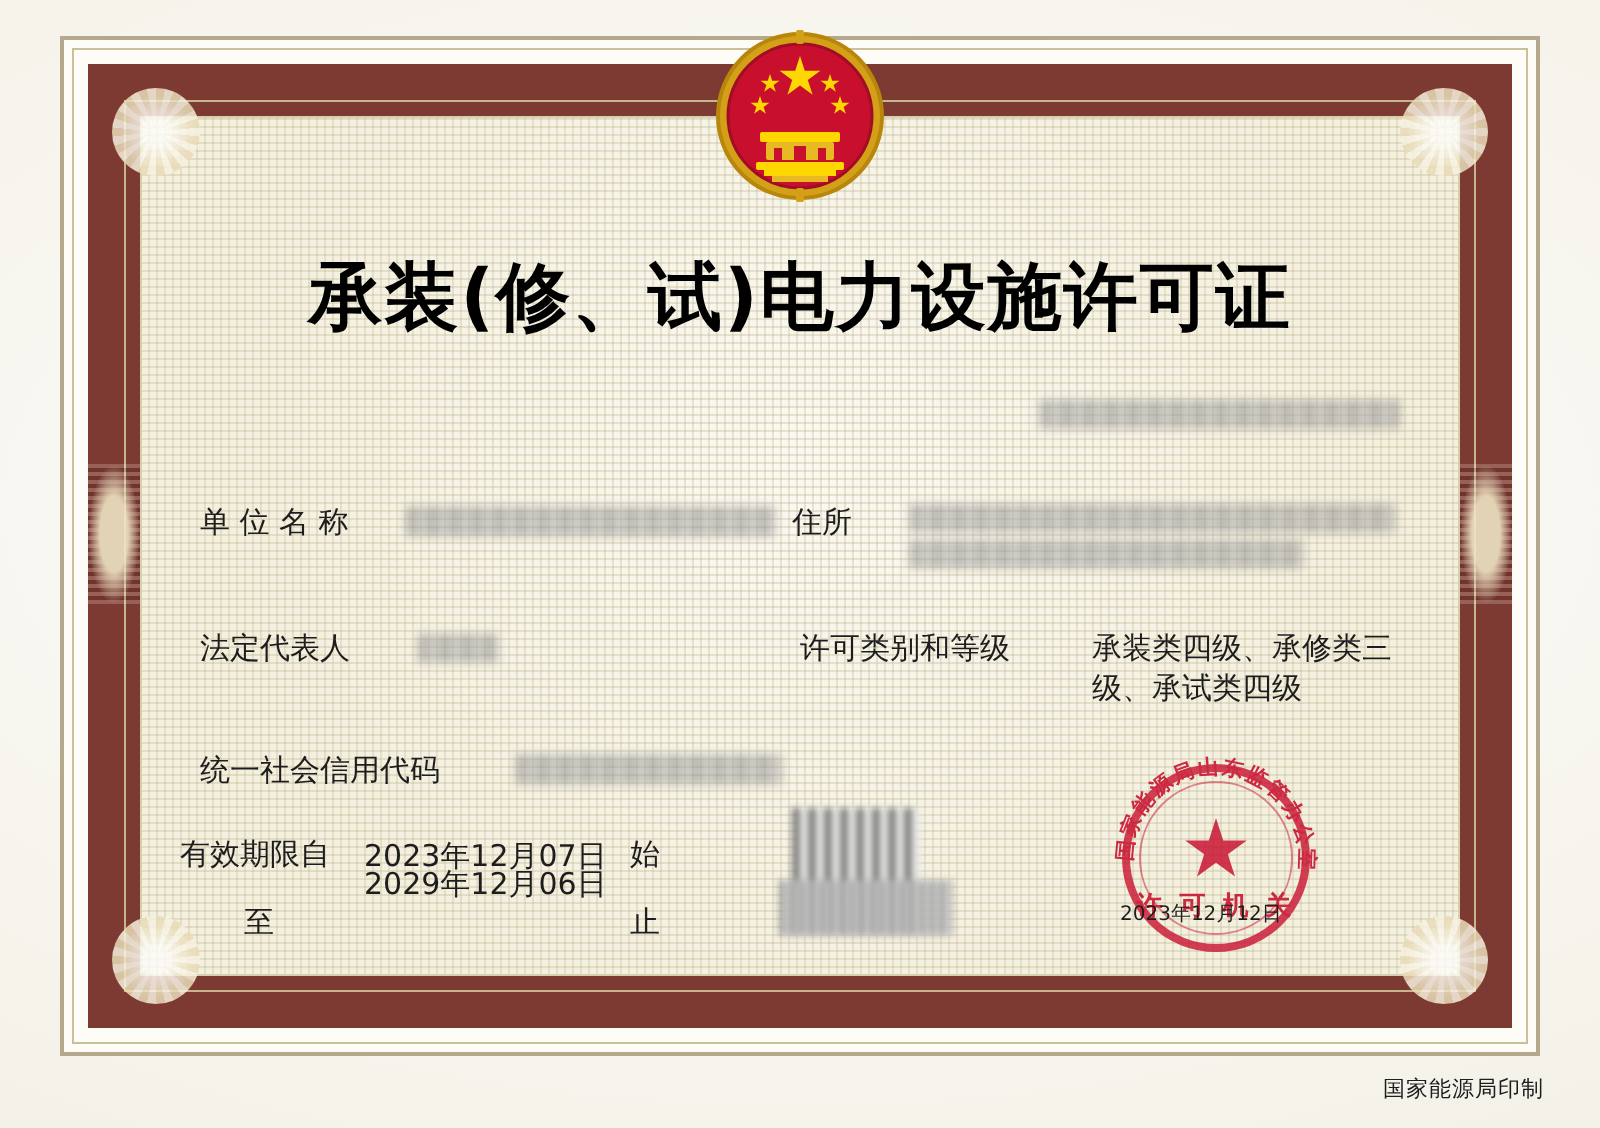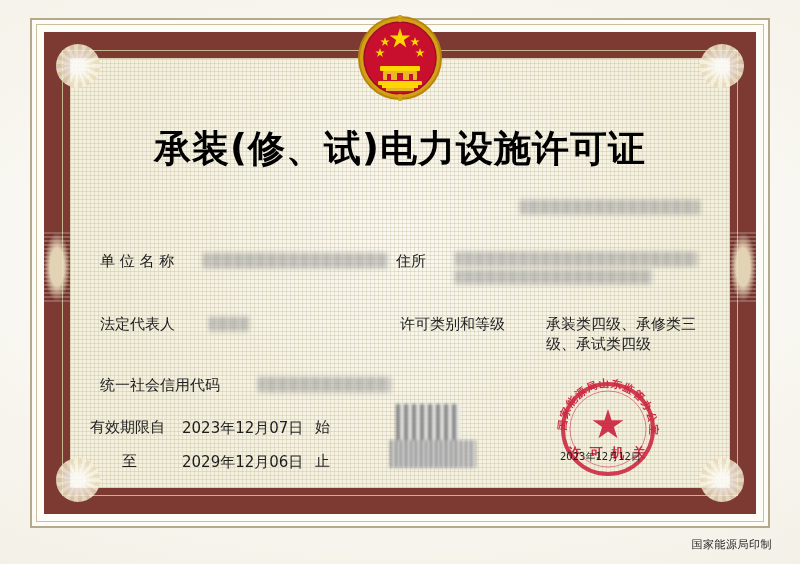--- a/index.html
+++ b/index.html
@@ -322,21 +322,21 @@
   <div class="field-value" style="left:546px; top:314px; width:150px;">承装类四级、承修类三级、承试类四级</div>
 
   <div class="field-label" style="left:100px; top:376px;">统一社会信用代码</div>
   <div class="redact" style="left:258px; top:377px; width:133px; height:15px;"></div>
 
   <div class="field-label" style="left:90px; top:418px;">有效期限自</div>
   <div class="field-value" style="left:182px; top:418px;">2023年12月07日</div>
   <div class="field-label" style="left:315px; top:418px;">始</div>
 
   <div class="field-label" style="left:122px; top:452px;">至</div>
-  <div class="field-value" style="left:182px; top:452px;">2029年12月06日</div>
+  <div class="field-value" style="left:182px; top:432px;">2029年12月06日</div>
   <div class="field-label" style="left:315px; top:452px;">止</div>
 
   <div id="qr-block"></div>
   <div id="barcode-block"></div>
 
   <div id="seal">
     <svg viewBox="0 0 112 112" width="112" height="112" aria-hidden="true">
       <defs>
         <path id="sealArc" d="M 56,56 m -42,0 a 42,42 0 1,1 84,0 a 42,42 0 1,1 -84,0"></path>
       </defs>

